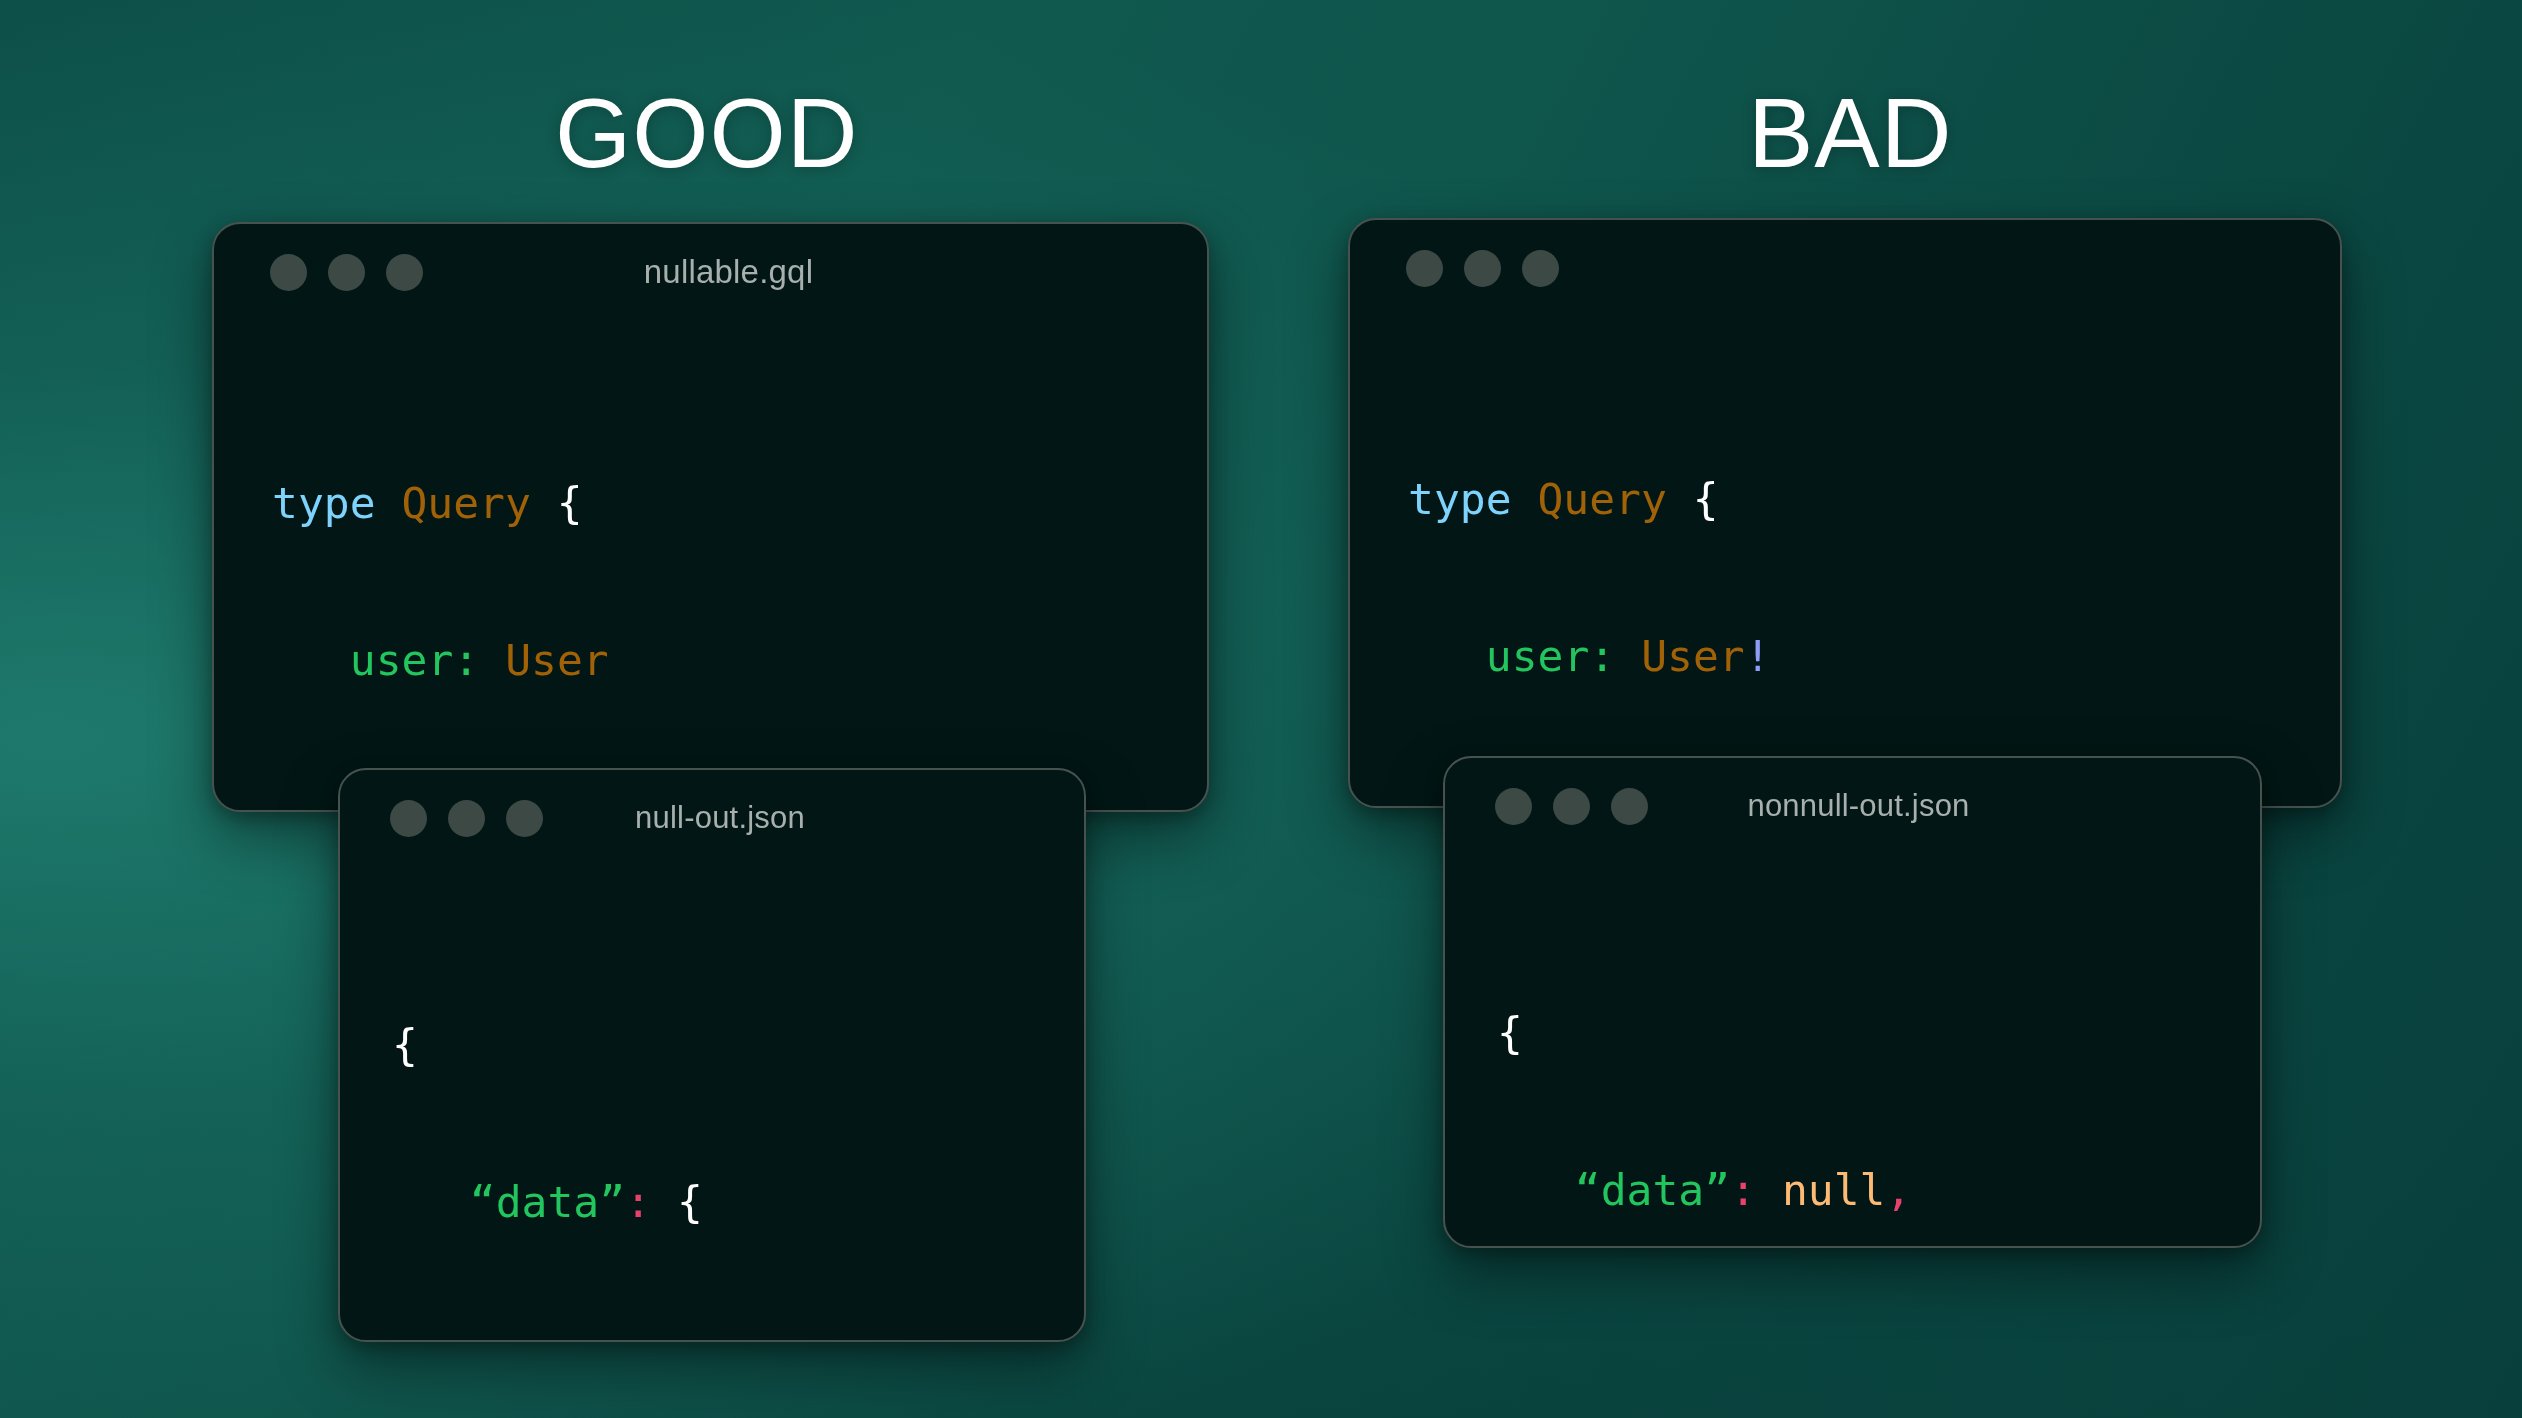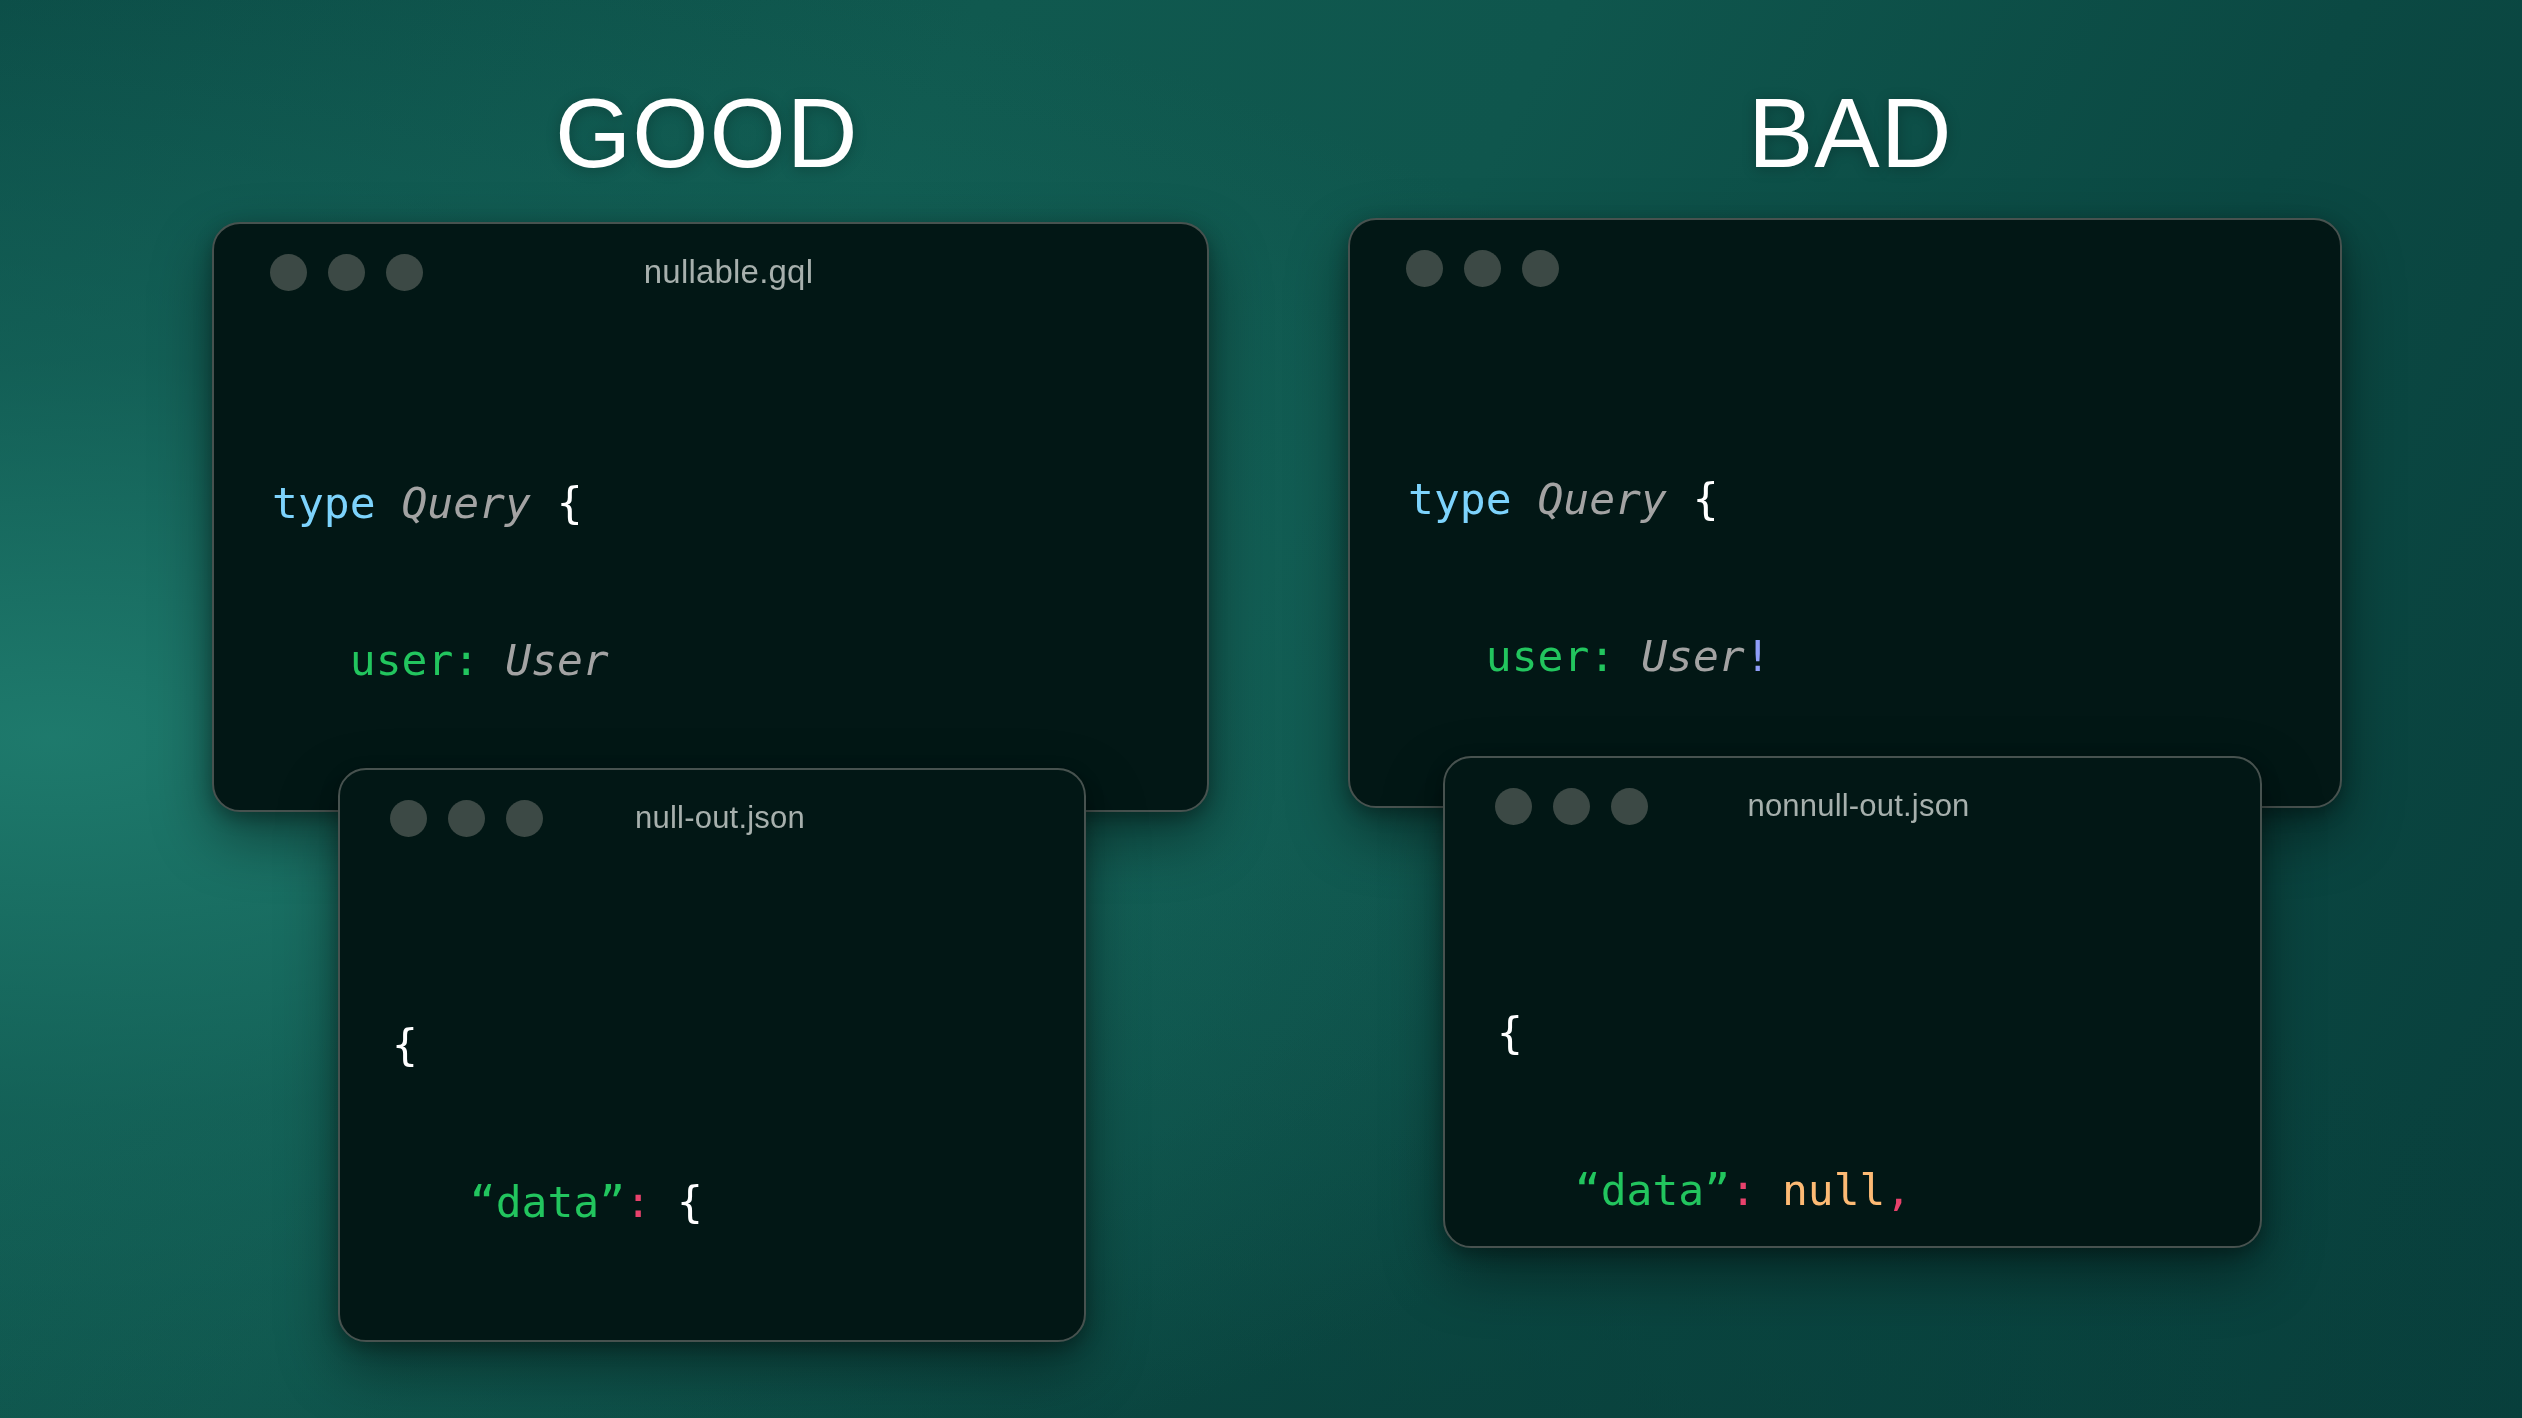--- a/index.html
+++ b/index.html
@@ -69,21 +69,21 @@
     font-size:43px;
     line-height:1.22;
     color:#ffffff;
     white-space:pre;
     font-weight:400;
   }
   .ln{ display:block; height:52px; }
 
   
   .t-kw   { color:#7dd3fc; }
-  .t-type { color:#a3a3a3;font-style:italic; }
+  .t-type { color:#a16207; }
   .t-punc { color:#ffffff; }
   .t-bang { color:#8f9df7; }
   .t-key  { color:#22c55e;margin-left:26px; }
   .t-colon{ color:#e8426c; }
   .t-val  { color:#fdba74; }
   .t-comma{ color:#e8426c; }
 
   
   #win-gql-good   { left:212px;  top:222px;  width:993px;  height:586px; z-index:1; }
   #win-gql-good .dots   { left:56px; }

